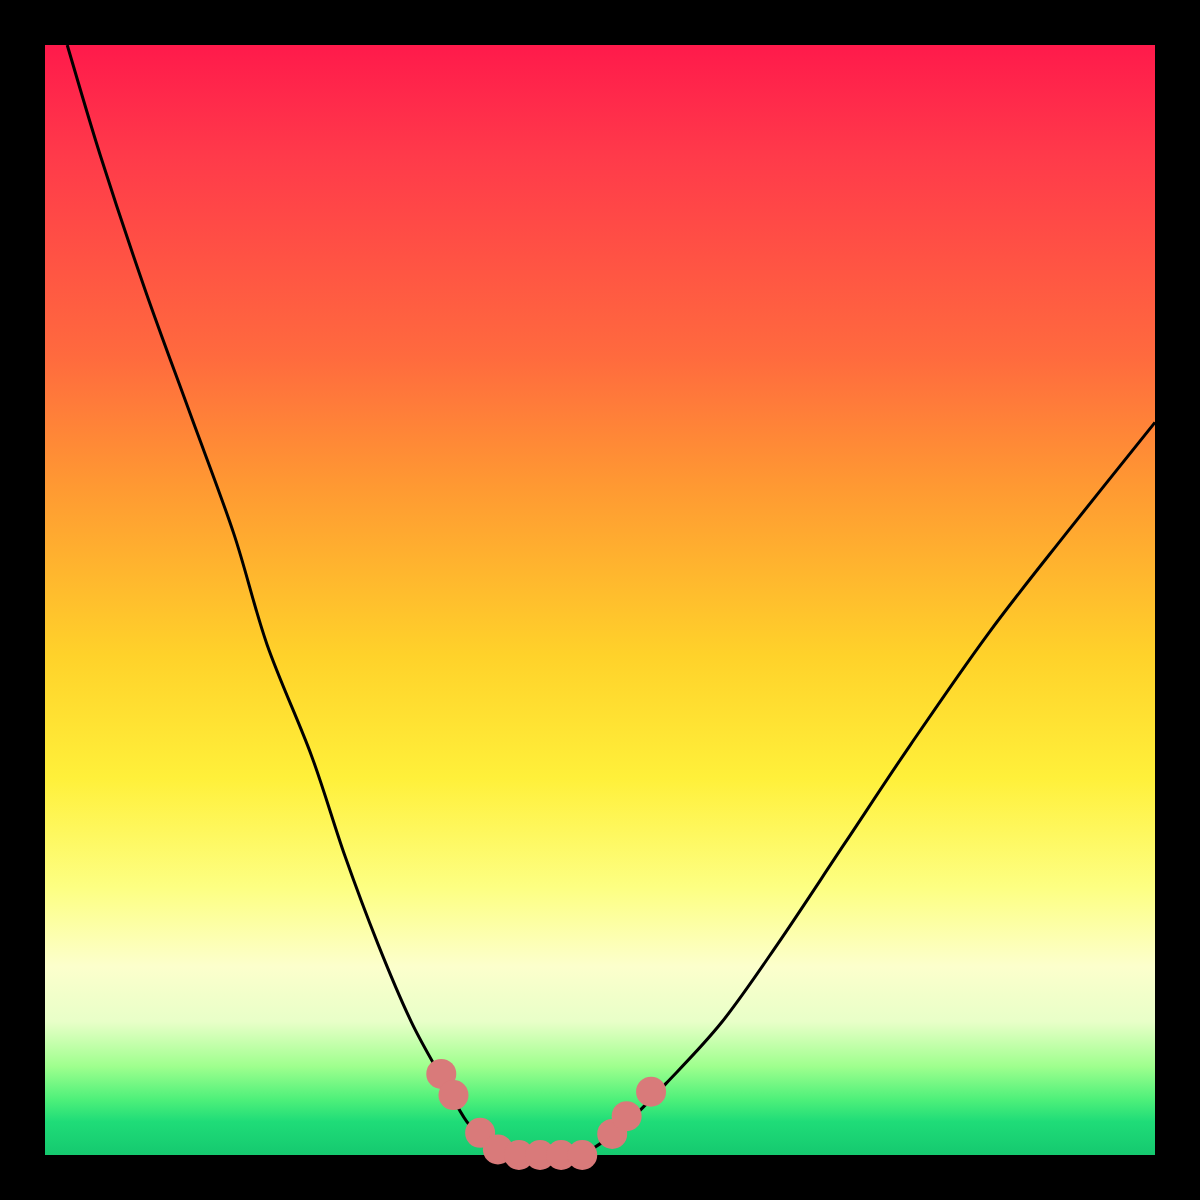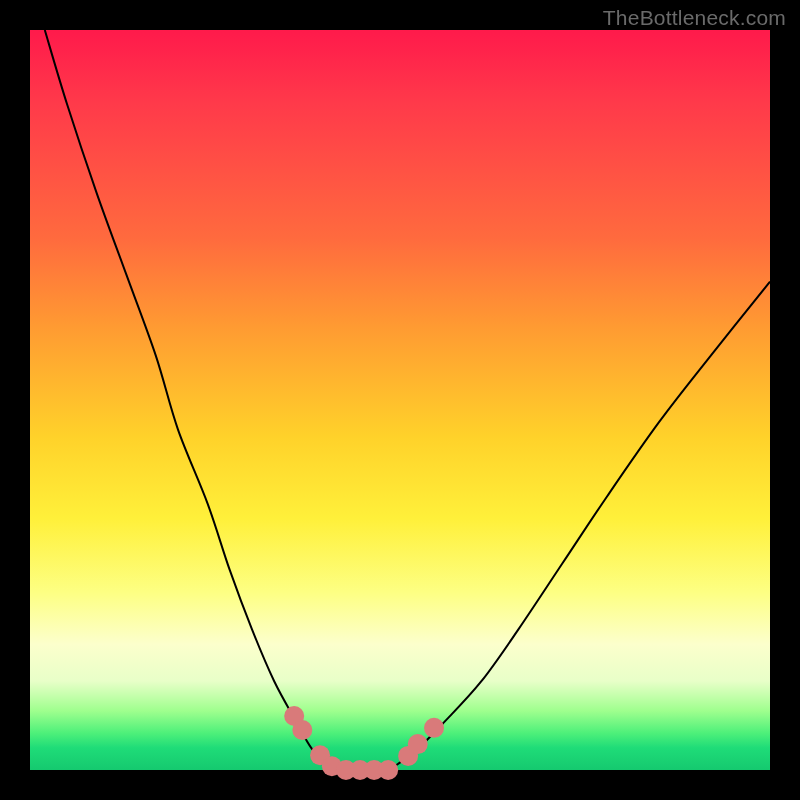--- a/index.html
+++ b/index.html
@@ -77,14 +77,13 @@
         <circle cx="315.98" cy="740" r="10" fill="#d97a7a" stroke="#c96666" stroke-width="0"></circle>
         <circle cx="330.04" cy="740" r="10" fill="#d97a7a" stroke="#c96666" stroke-width="0"></circle>
         <circle cx="344.1" cy="740" r="10" fill="#d97a7a" stroke="#c96666" stroke-width="0"></circle>
         <circle cx="358.15999999999997" cy="740" r="10" fill="#d97a7a" stroke="#c96666" stroke-width="0"></circle>
         <circle cx="378.14" cy="725.94" r="10" fill="#d97a7a" stroke="#c96666" stroke-width="0"></circle>
         <circle cx="387.76" cy="714.1" r="10" fill="#d97a7a" stroke="#c96666" stroke-width="0"></circle>
         <circle cx="404.04" cy="697.82" r="10" fill="#d97a7a" stroke="#c96666" stroke-width="0"></circle>
       </g>
   </svg>
 
-  <div class="watermark">TheBottleneck.com</div>
 </div>
 
 </body></html>

